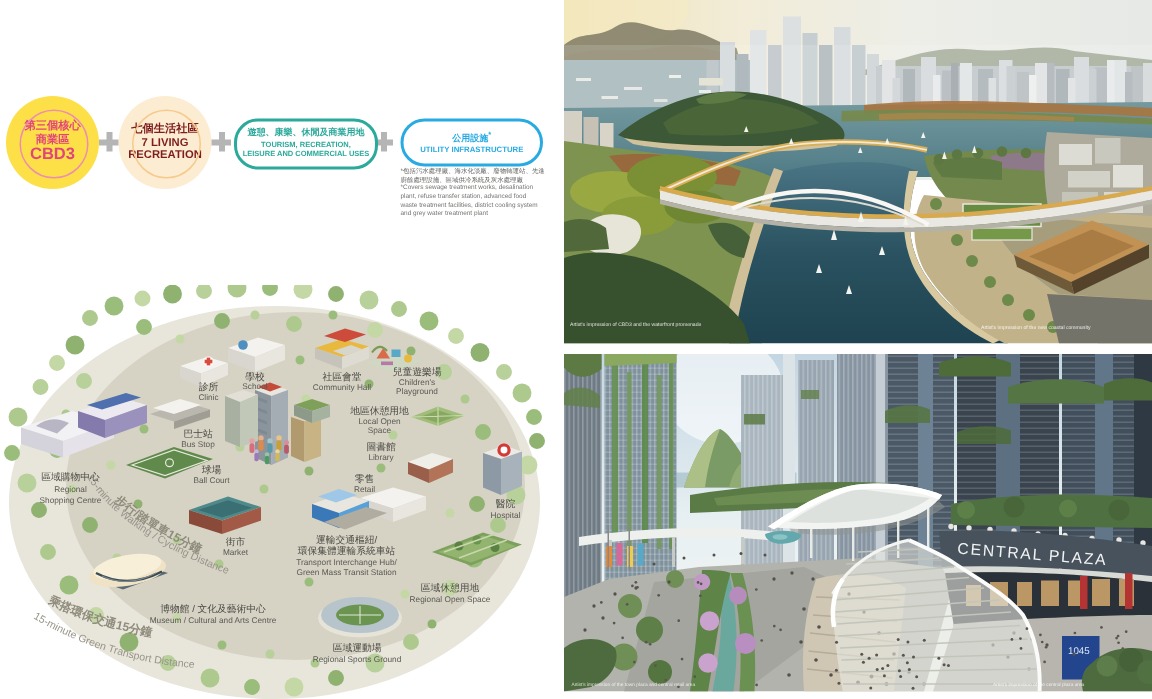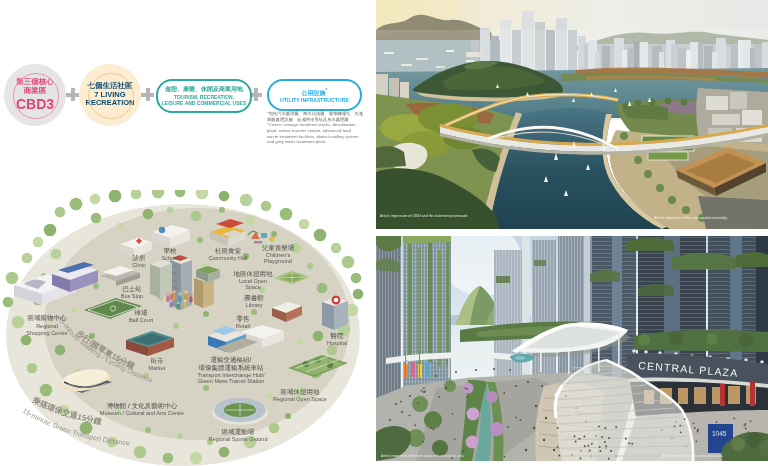--- a/index.html
+++ b/index.html
@@ -2,24 +2,24 @@
 <html><head>
 <meta charset="utf-8">
 <style>
 html,body{margin:0;padding:0;background:#fff;}
 #page{position:relative;width:768px;height:466px;background:#fff;overflow:hidden;
   font-family:"Liberation Sans",sans-serif;}
 .abs{position:absolute;}
 
 .circ{position:absolute;border-radius:50%;display:flex;flex-direction:column;
   align-items:center;justify-content:center;text-align:center;line-height:1.15;}
-.c1{left:4px;top:64px;width:62px;height:62px;background:#e5e5e5;color:#e0457b;font-weight:bold;}
-.c1 .zh{font-size:7.5px;} .c1 .en{font-size:14px;}
+.c1{left:4px;top:64px;width:62px;height:62px;background:#fde047;color:#e0457b;font-weight:bold;}
+.c1 .zh{font-size:7.5px;} .c1 .en{font-size:11px;}
 .c1ring{position:absolute;left:13px;top:73px;width:44px;height:44px;border:1px solid #ec8fae;border-radius:50%;}
-.c2{left:79px;top:64px;width:62px;height:62px;background:#fcecd2;color:#0c4a6e;font-weight:bold;}
+.c2{left:79px;top:64px;width:62px;height:62px;background:#fcecd2;color:#7f1d1d;font-weight:bold;}
 .c2 .zh{font-size:7.5px;} .c2 .en{font-size:7.5px;}
 .c2ring{position:absolute;left:88px;top:73px;width:44px;height:44px;border:1px solid #f7c98c;border-radius:50%;}
 .plus{position:absolute;width:13px;height:13px;}
 .plus:before{content:"";position:absolute;left:0;top:4.5px;width:13px;height:4px;background:#b5b5b5;}
 .plus:after{content:"";position:absolute;left:4.5px;top:0;width:4px;height:13px;background:#b5b5b5;}
 .pill{position:absolute;border-radius:16px;display:flex;flex-direction:column;align-items:center;
   justify-content:center;text-align:center;font-weight:bold;line-height:1.25;background:#fff;}
 .pill1{left:156px;top:79px;width:92px;height:30px;border:2px solid #2ba99b;color:#2ba99b;font-size:5px;}
 .pill1 span{white-space:nowrap;}
 .pill2{left:267px;top:79px;width:91px;height:28px;border:2.5px solid #29abe2;color:#29abe2;font-size:5.2px;}

